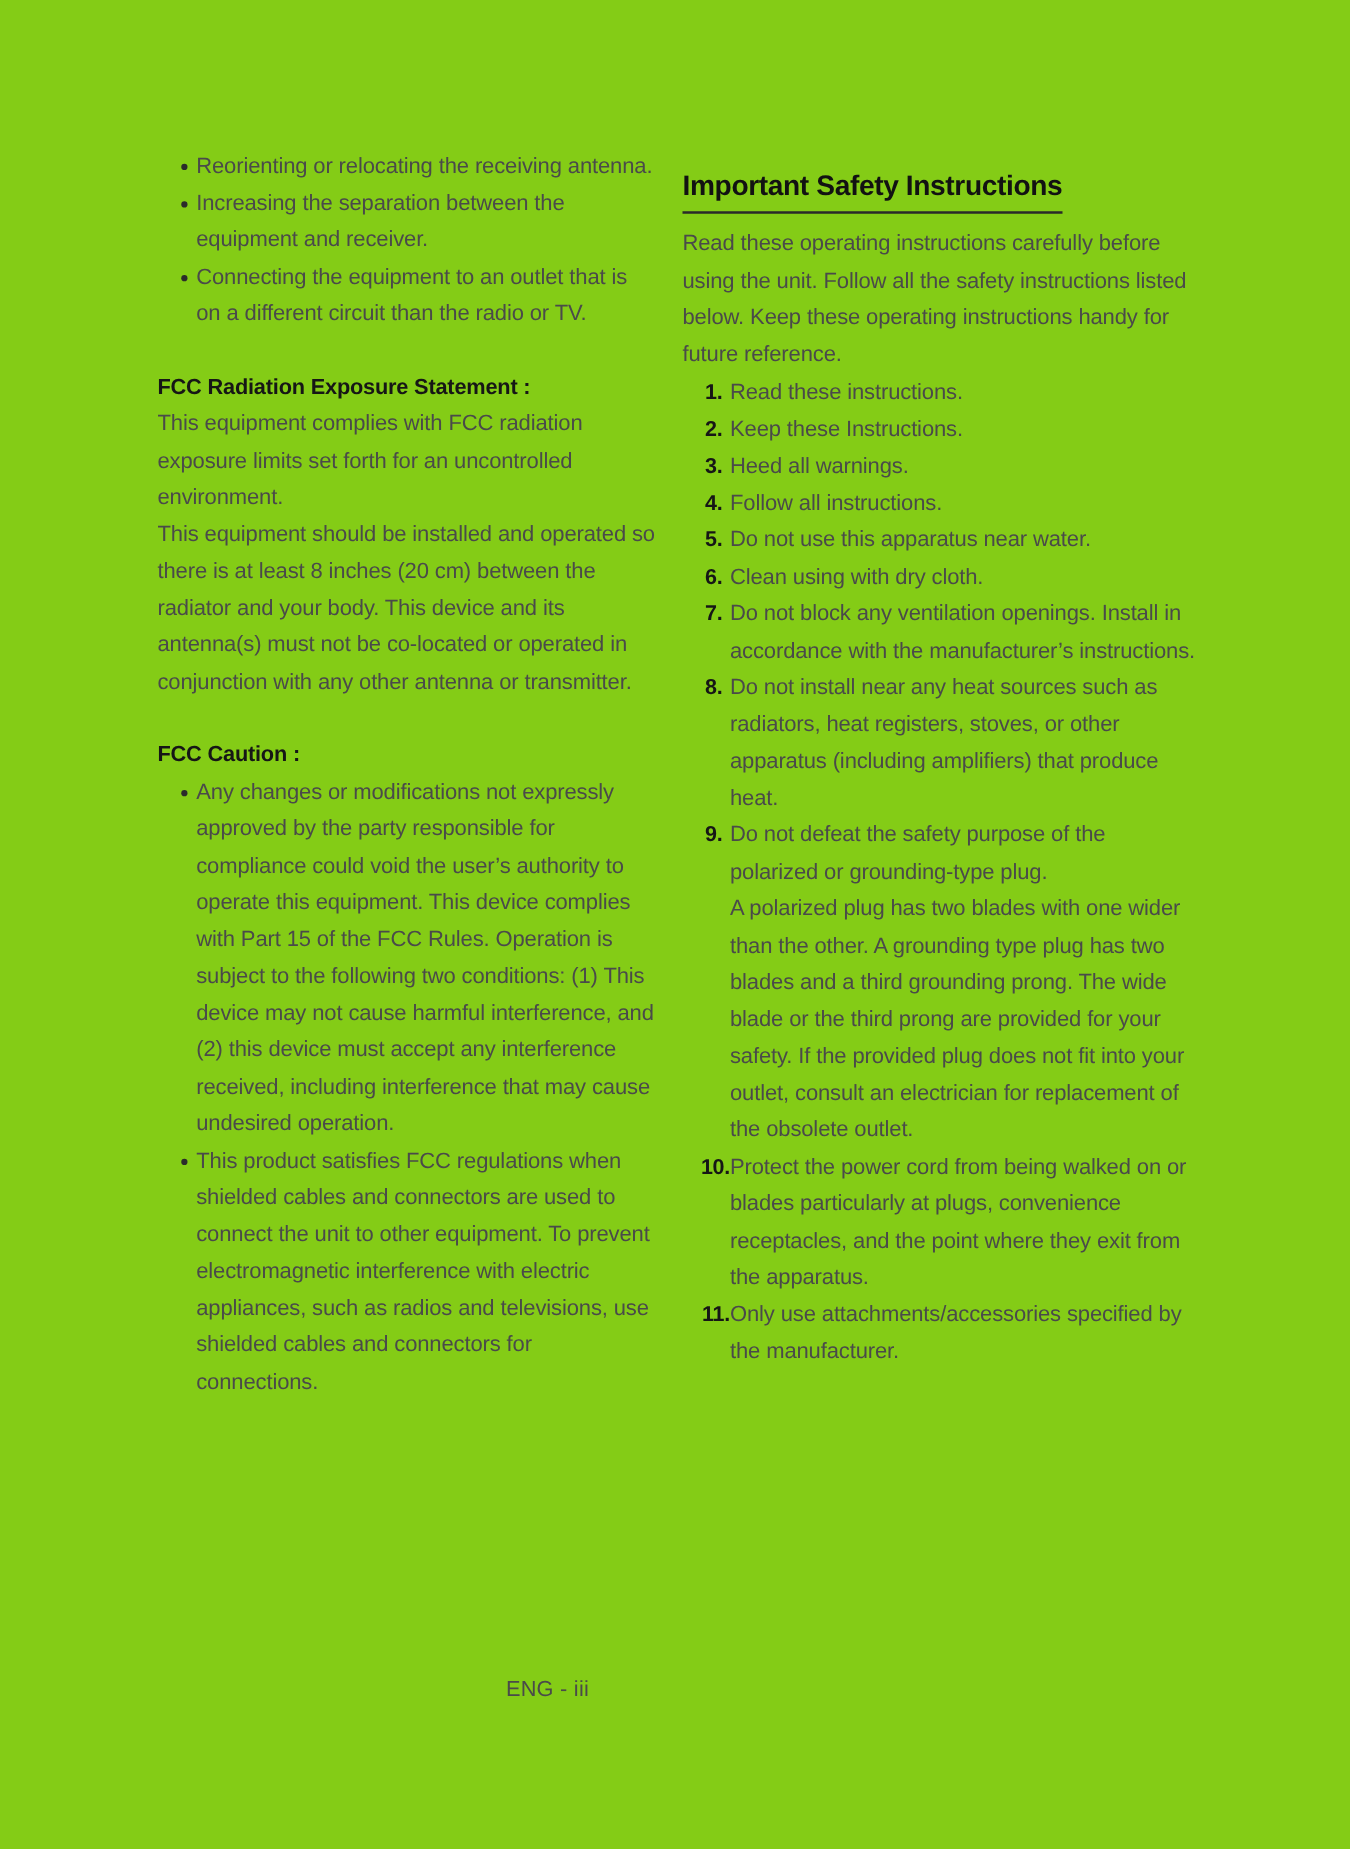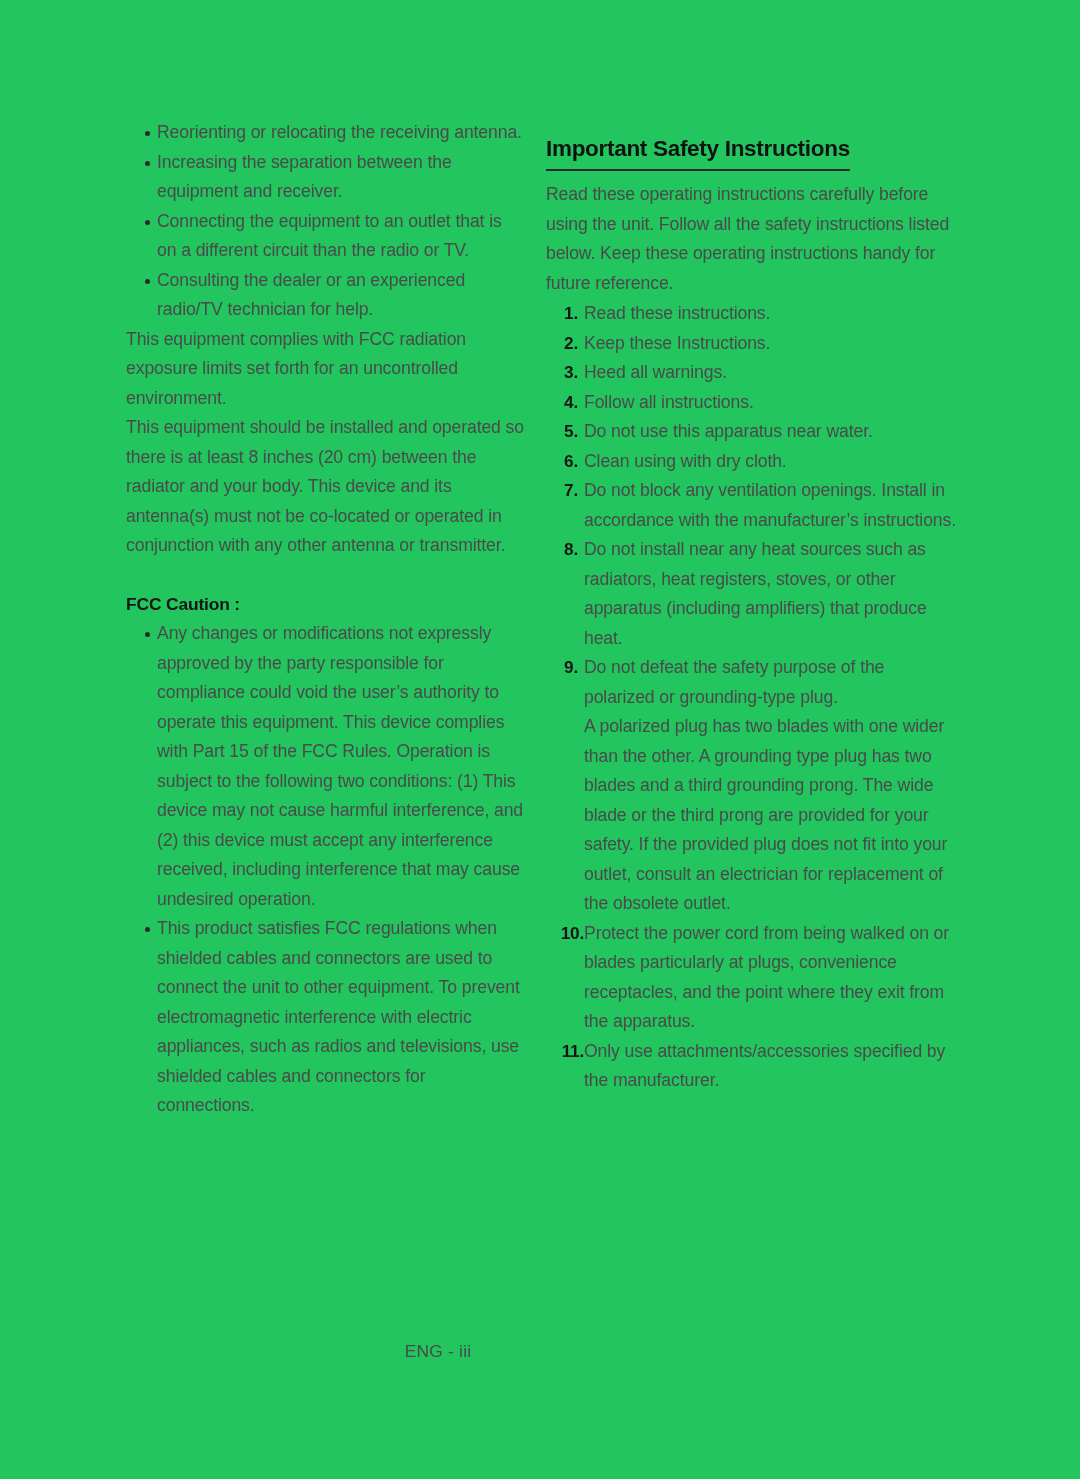--- a/index.html
+++ b/index.html
@@ -13,21 +13,21 @@
     position: relative;
     font-family: "Liberation Sans", sans-serif;
     -webkit-font-smoothing: antialiased;
   }
 
   .page {
     position: absolute;
     left: 0; top: 0;
     width: 1080px;
     height: 1479px;
-    background: #22c55e;
+    background: #84cc16;
   }
 
   .columns {
     position: absolute;
     left: 0;
     top: 118px;
     width: 1080px;
     display: flex;
     align-items: flex-start;
   }
@@ -148,23 +148,23 @@
 <div class="page">
 
   <div class="columns">
 
     <div class="col-left">
 
       <ul class="bullets">
         <li>Reorienting or relocating the receiving antenna.</li>
         <li>Increasing the separation between the equipment and receiver.</li>
         <li>Connecting the equipment to an outlet that is on a different circuit than the radio or TV.</li>
-        <li>Consulting the dealer or an experienced radio/TV technician for help.</li>
       </ul>
 
+      <div class="sub-head spaced-top">FCC Radiation Exposure Statement :</div>
 
       <p class="body-text para">This equipment complies with FCC radiation exposure limits set forth for an uncontrolled environment.</p>
 
       <p class="body-text para">This equipment should be installed and operated so there is at least 8 inches (20 cm) between the radiator and your body. This device and its antenna(s) must not be co-located or operated in conjunction with any other antenna or transmitter.</p>
 
       <div class="sub-head spaced-top">FCC Caution :</div>
 
       <ul class="bullets">
         <li>Any changes or modifications not expressly approved by the party responsible for compliance could void the user’s authority to operate this equipment. This device complies with Part 15 of the FCC Rules. Operation is subject to the following two conditions: (1) This device may not cause harmful interference, and (2) this device must accept any interference received, including interference that may cause undesired operation.</li>
         <li>This product satisfies FCC regulations when shielded cables and connectors are used to connect the unit to other equipment. To prevent electromagnetic interference with electric appliances, such as radios and televisions, use shielded cables and connectors for connections.</li>

